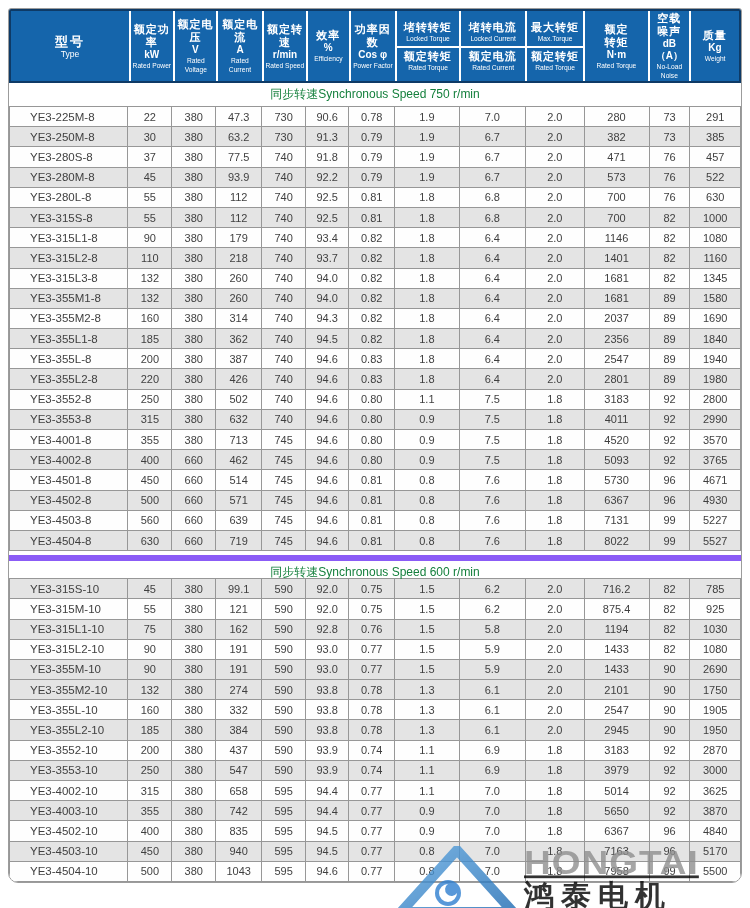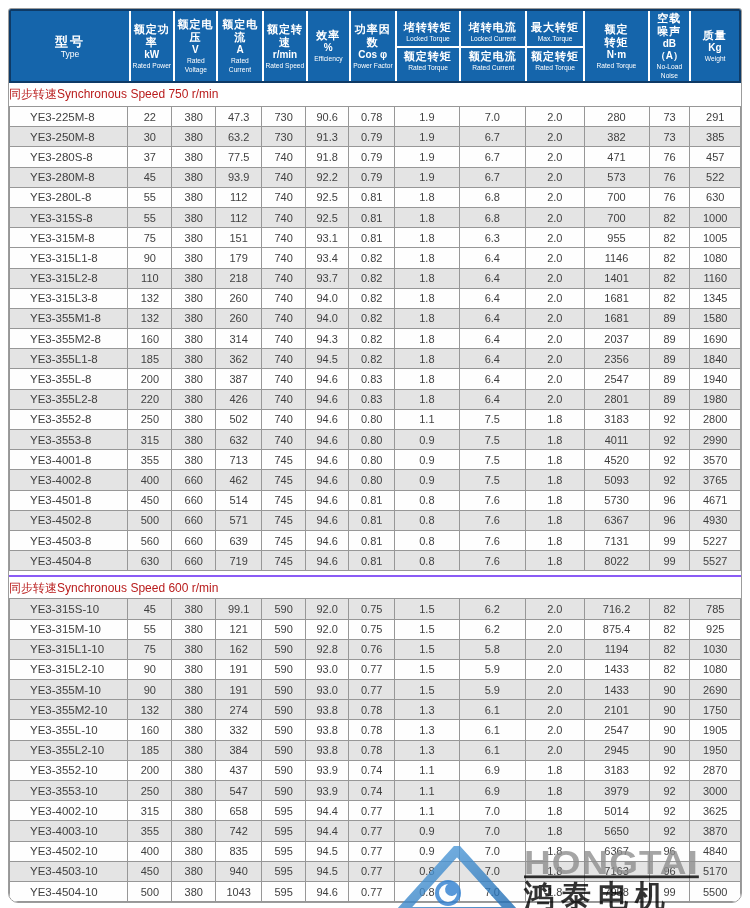--- a/index.html
+++ b/index.html
@@ -17,23 +17,23 @@
   table.hdr th:first-child { border-left:none; }
   .h-zh   { font-size:11px; line-height:13px; letter-spacing:1px; }
   .h-zh.big { font-size:13px; line-height:16px; letter-spacing:2px; }
   .h-unit { font-size:10px; line-height:12px; }
   .h-en   { font-size:7px; line-height:9px; font-weight:normal; transform:scale(.95); }
   .h-en.mid { font-size:9px; }
   .split-top,.split-bot { display:flex; flex-direction:column; justify-content:center; height:28px; }
   .split-bot { border-top:2px solid #fff; }
 
   
-  .band { height:23px; line-height:23px; text-align:left; font-size:12px; color:#b91c1c;
+  .band { height:23px; line-height:23px; text-align:center; font-size:12px; color:#15803d;
           background:#fff; }
-  .band.gap { margin-top:4px; border-top:2px solid #8b5cf6; }
+  .band.gap { margin-top:4px; border-top:6px solid #8b5cf6; }
 
   
   table.body { width:100%; table-layout:fixed; border-collapse:collapse; }
   table.body td { border:1px solid #979797; height:20.2px; text-align:center;
                   font-size:11px; color:#3f3f3f; background:#fefefe; }
   table.body tr.alt td { background:#e4e4e4; }
   table.body td.model { text-align:left; padding-left:20px; font-size:11.5px; }
 
   
   .watermark { position:absolute; left:396px; top:846px; display:flex; align-items:flex-start;
@@ -259,35 +259,20 @@
             <td>92.5</td>
             <td>0.81</td>
             <td>1.8</td>
             <td>6.8</td>
             <td>2.0</td>
             <td>700</td>
             <td>82</td>
             <td>1000</td>
           </tr>
           <tr>
-            <td class="model">YE3-315M-8</td>
-            <td>75</td>
-            <td>380</td>
-            <td>151</td>
-            <td>740</td>
-            <td>93.1</td>
-            <td>0.81</td>
-            <td>1.8</td>
-            <td>6.3</td>
-            <td>2.0</td>
-            <td>955</td>
-            <td>82</td>
-            <td>1005</td>
-          </tr>
-          <tr>
             <td class="model">YE3-315L1-8</td>
             <td>90</td>
             <td>380</td>
             <td>179</td>
             <td>740</td>
             <td>93.4</td>
             <td>0.82</td>
             <td>1.8</td>
             <td>6.4</td>
             <td>2.0</td>

